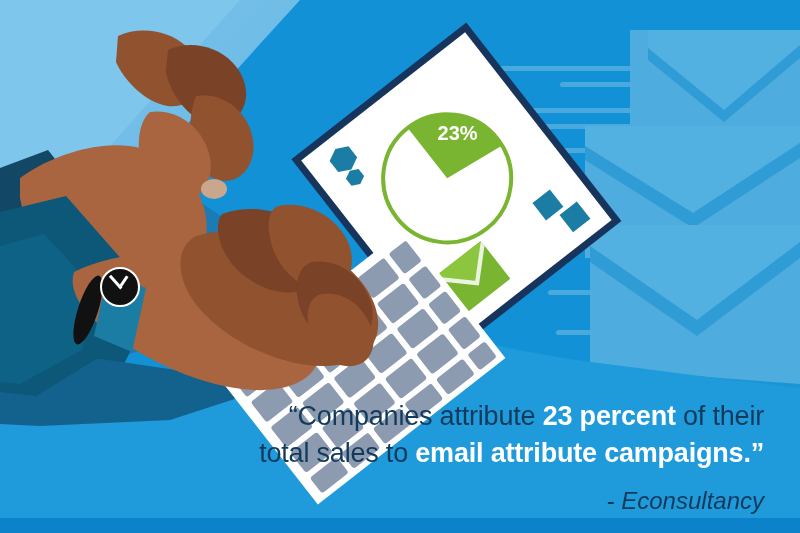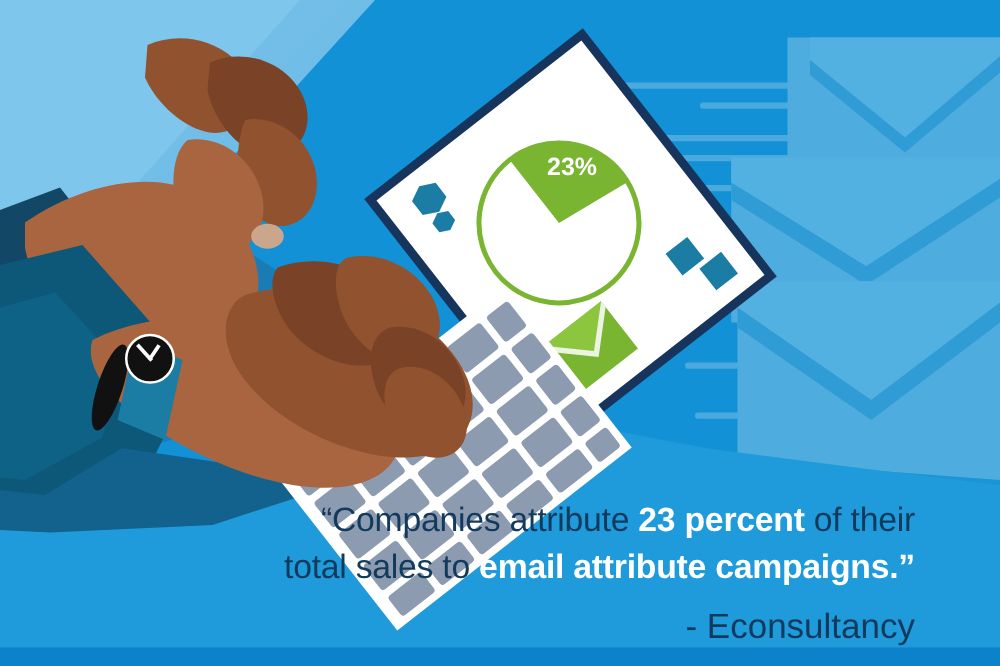--- a/index.html
+++ b/index.html
@@ -7,31 +7,31 @@
     position:relative;width:800px;height:533px;overflow:hidden;
     font-family:"Liberation Sans", sans-serif;
     background:#ef4444;
   }
   .layer{position:absolute;top:0;left:0;width:800px;height:533px;}
   svg{display:block;}
 
   
   #quote-block{
     position:absolute;left:0;top:398px;width:800px;height:135px;
-    text-align:right;padding-right:68px;box-sizing:border-box;
+    text-align:right;padding-right:36px;box-sizing:border-box;
     z-index:60;
   }
   .q-line{
     font-size:27px;line-height:37px;color:#123a5c;
     letter-spacing:-0.2px;white-space:nowrap;
   }
   .q-line b{color:#ffffff;font-weight:bold;}
   .q-attr{
-    font-size:28px;line-height:41px;color:#123a5c;
-    margin-top:8px;white-space:nowrap;
+    font-size:24px;line-height:41px;color:#123a5c;
+    margin-top:8px;white-space:nowrap;font-style:italic;
   }
 </style>
 </head>
 <body>
 
 <div id="stage">
 
   <svg class="layer" viewBox="0 0 800 533" width="800" height="533">
     <defs>
       <linearGradient id="bgGradLeft" x1="0" y1="0" x2="1" y2="1">

